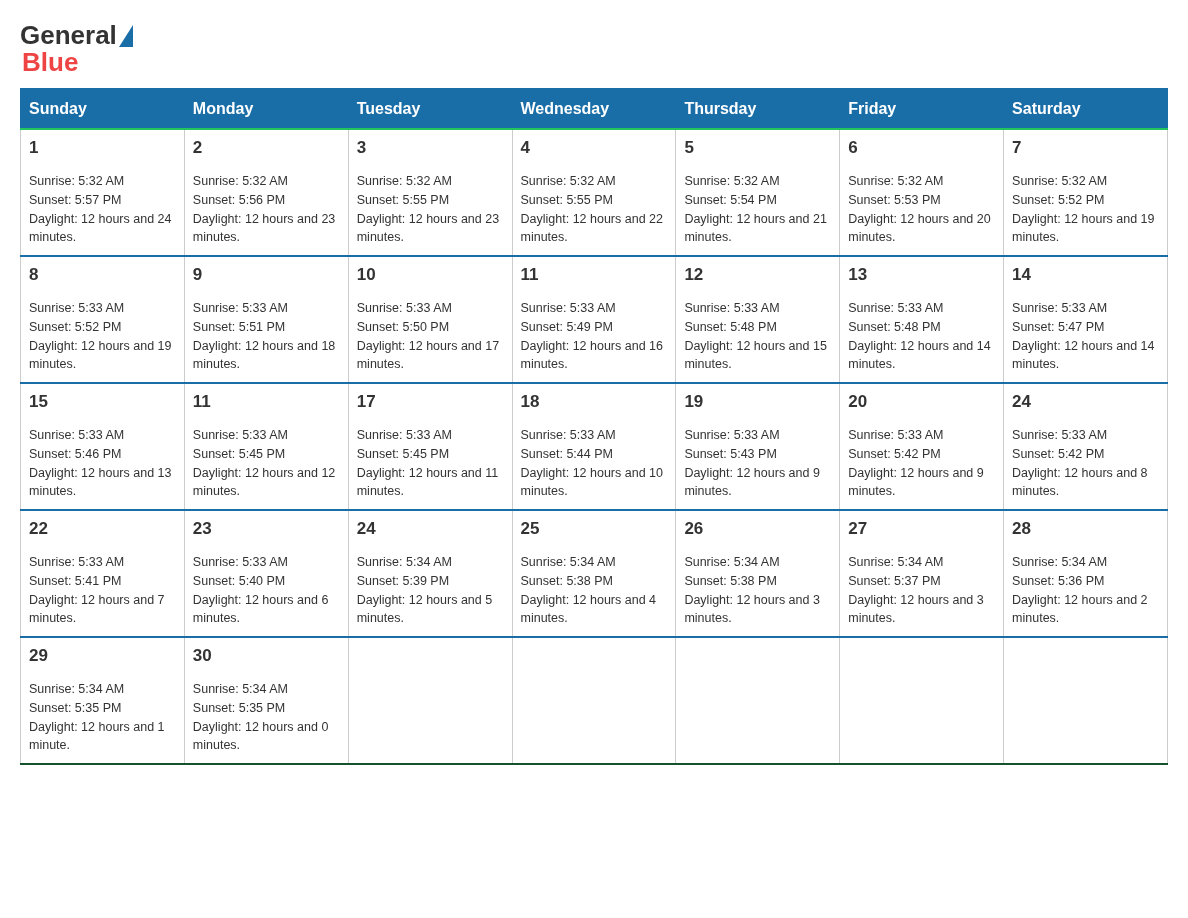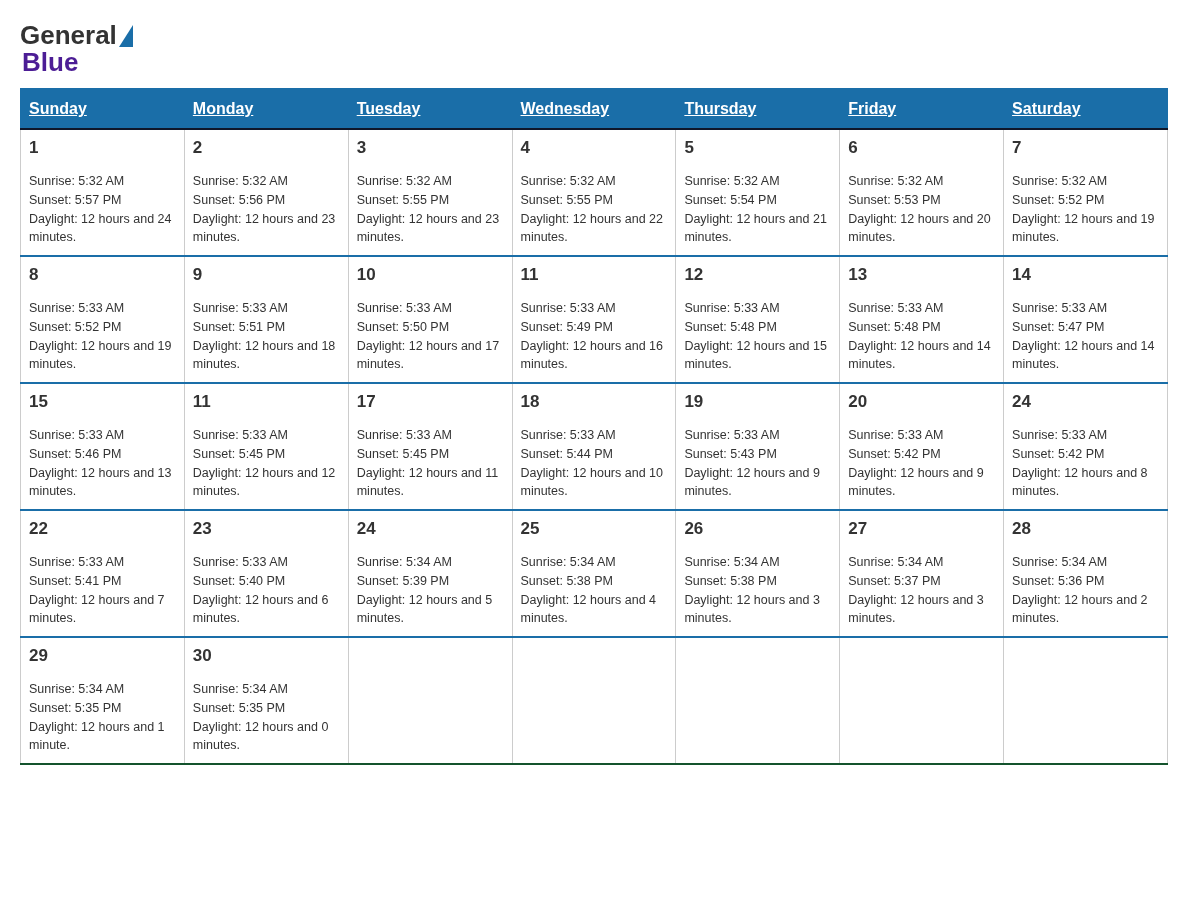--- a/index.html
+++ b/index.html
@@ -32,21 +32,21 @@
     .logo-triangle {
       display: inline-block;
       width: 0;
       height: 0;
       border-left: 14px solid transparent;
       border-bottom: 22px solid #1a6ea8;
       margin: 0 2px;
       vertical-align: middle;
     }
     .logo-blue {
-      color: #4c1d95;
+      color: #ef4444;
       font-size: 26px;
       font-weight: bold;
     }
     .title-area {
       text-align: right;
     }
     .month-title {
       font-size: 52px;
       font-weight: bold;
       color: #333;
@@ -76,22 +76,21 @@
       padding: 8px;
       border: 1px solid #ccc;
       width: 14.28%;
       min-height: 100px;
     }
     .calendar tr:last-child td {
       border-bottom: 2px solid #14532d;
     }
     .calendar thead tr th {
       border-top: 2px solid #1a6ea8;
-      border-bottom: 2px solid #0f172a;
-      text-decoration: underline;
+      border-bottom: 2px solid #22c55e;
     }
     .day-number {
       font-size: 17px;
       font-weight: bold;
       color: #333;
       margin-bottom: 4px;
     }
     .day-info {
       font-size: 12.5px;
       color: #333;

